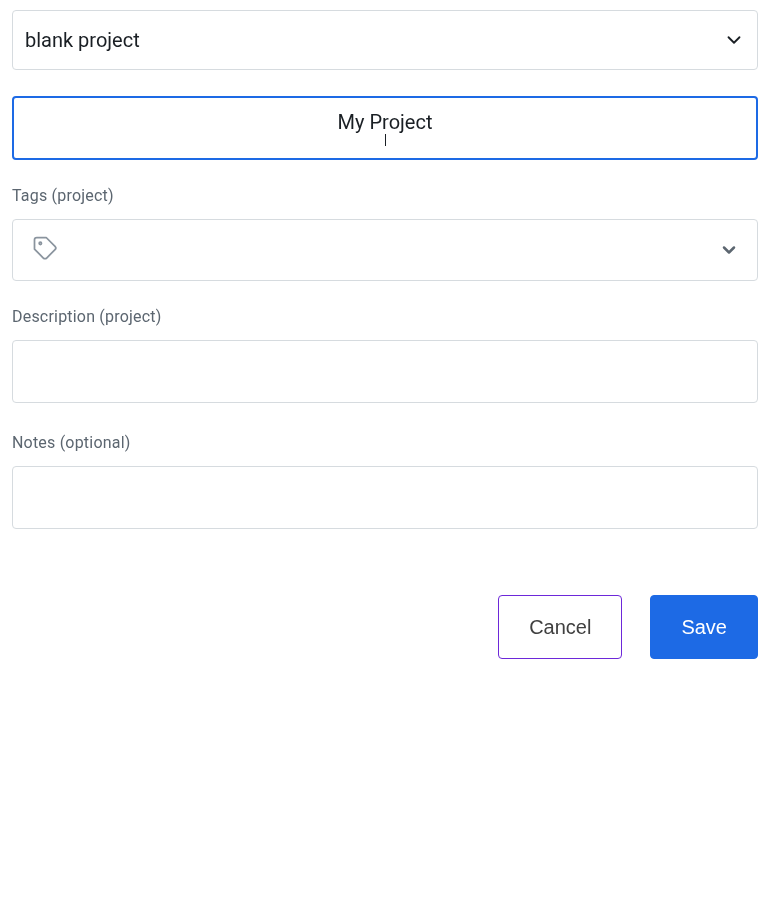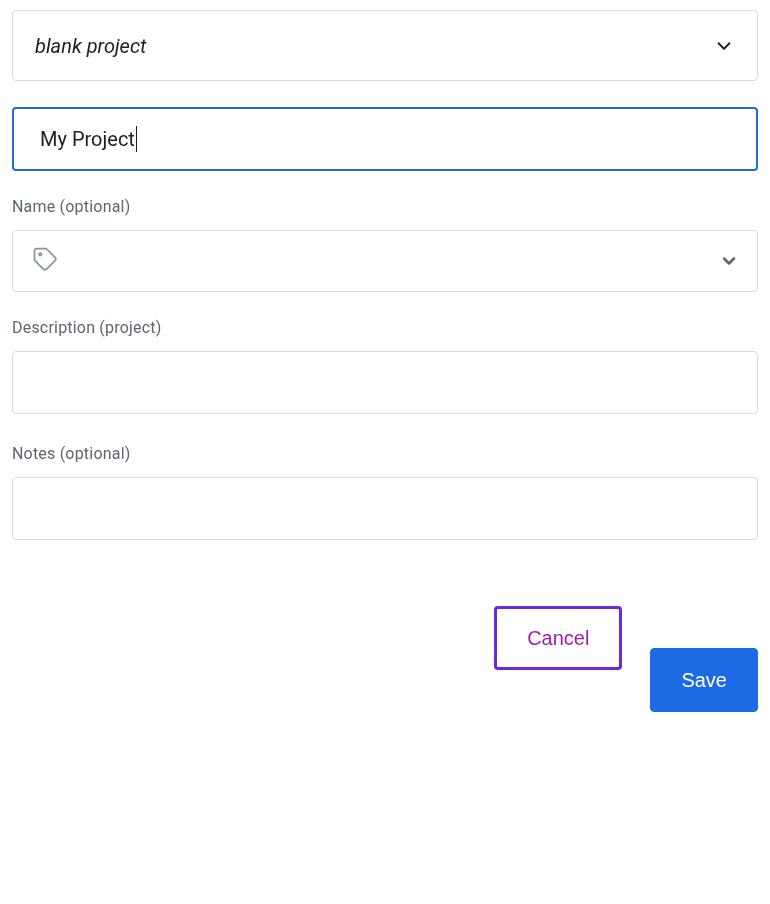--- a/index.html
+++ b/index.html
@@ -23,27 +23,26 @@
       margin-bottom: 14px;
       font-weight: 400;
       letter-spacing: 0.2px;
     }
     .select-control {
       position: relative;
       display: flex;
       align-items: center;
       justify-content: space-between;
       width: 100%;
-      height: 71px;
-      padding: 0 22px;
+      height: 60px;
+      padding: 0 12px;
       border: 1px solid #d6dbdf;
       border-radius: 4px;
       background: #fff;
       cursor: pointer;
-      font-style: italic;
     }
     .select-control .value {
       font-size: 20px;
       color: #1a1f24;
     }
     .tags-control {
       position: relative;
       display: flex;
       align-items: center;
       width: 100%;
@@ -87,52 +86,52 @@
       font-size: 20px;
       font-weight: 500;
       cursor: pointer;
       display: inline-flex;
       align-items: center;
       justify-content: center;
       min-width: 100px;
     }
     .btn-secondary {
       background: #fff;
-      color: #a21caf;
-      border: 3px solid #6d28d9;
+      color: #404040;
+      border: 1px solid #6d28d9;
     }
     .btn-primary {
       background: #1d6ae5;
       color: #fff;
       border: 1px solid #1d6ae5;
-      margin-top: 42px;
     }
     .chevron-wrap svg {
       display: block;
     }
     .caret-line {
       display: inline-block;
       width: 1px;
       height: 26px;
       background: #1a1f24;
       vertical-align: middle;
       margin-left: 1px;
     }
     .input-with-caret {
       display: flex;
       align-items: center;
       width: 100%;
       height: 64px;
-      padding: 4px 26px;
+      padding: 12px 26px;
       border: 2px solid #1d6ae5;
       border-radius: 4px;
       font-size: 20px;
       color: #1a1f24;
       background: #fff;
       cursor: text;
+      flex-direction: column;
     }
     .input-with-caret .typed {
       white-space: pre;
     }
   </style>
 </head>
 <body>
 
 <div class="form-group">
   <div class="select-control">
@@ -146,21 +145,21 @@
 </div>
 
 <div class="form-group">
   <div class="input-with-caret">
     <span class="typed">My Project</span>
       <span class="caret-line"></span>
   </div>
 </div>
 
 <div class="form-group">
-  <label class="form-label">Name (optional)</label>
+  <label class="form-label">Tags (project)</label>
   <div class="tags-control">
     <span class="tag-icon-wrap">
       <svg width="28" height="28" viewBox="0 0 24 24" fill="none" stroke="#8a949e" stroke-width="1.5" stroke-linecap="round" stroke-linejoin="round">
         <path d="M20.59 13.41l-7.17 7.17a2 2 0 0 1-2.83 0L3 13V5a2 2 0 0 1 2-2h8l7.59 7.59a2 2 0 0 1 0 2.82z"></path>
         <circle cx="8" cy="8" r="1"></circle>
       </svg>
     </span>
     <span class="chevron-wrap">
       <svg width="20" height="20" viewBox="0 0 24 24" fill="none" stroke="#5c6670" stroke-width="3" stroke-linecap="round" stroke-linejoin="round">
           <polyline points="6 9 12 15 18 9"></polyline>

